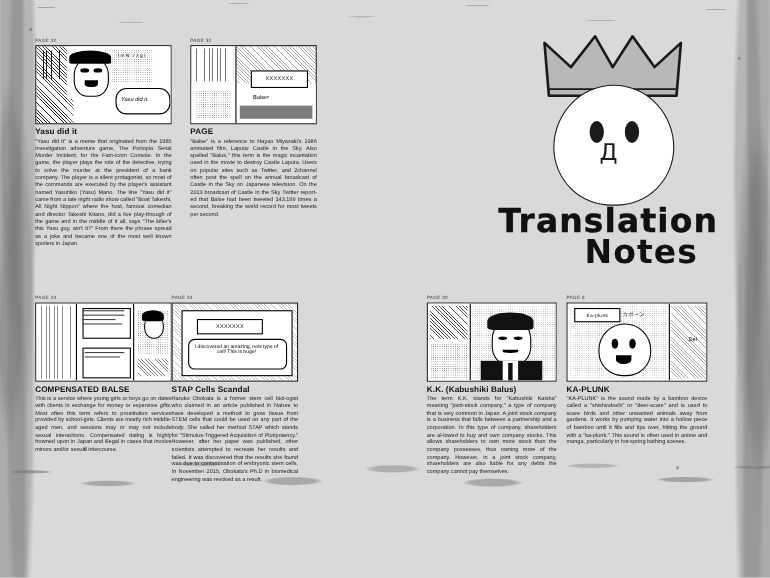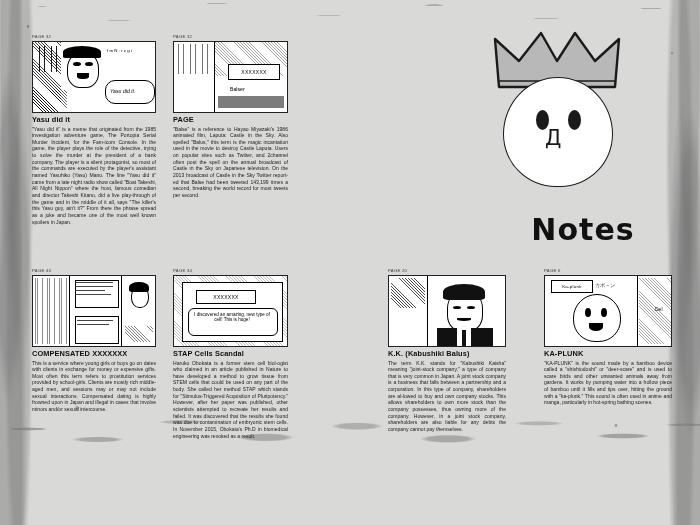--- a/index.html
+++ b/index.html
@@ -242,20 +242,21 @@
         <path d="M6 56 L2 8 L26 30 L48 2 L64 30 L82 2 L102 30 L126 8 L122 56 Z" fill="#b8b8b8" stroke="#1a1a1a" stroke-width="2.4" stroke-linejoin="round"></path>
         <path d="M6 50 L122 50" stroke="#1a1a1a" stroke-width="1.6" fill="none"></path>
       </svg>
     </div>
     <div class="blob"></div>
   </div>
   <div class="eye left" style="position:absolute; left:536px; top:110px;"></div>
   <div class="eye right" style="position:absolute; left:568px; top:110px;"></div>
   <div style="position:absolute; left:545px; top:128px; font-size:21px; font-family:'DejaVu Sans',sans-serif; color:#1a1a1a; line-height:1;">Д</div>
 
+  <div class="title-main">Translation</div>
   <div class="title-sub">Notes</div>
 
   <div class="entry" style="left:32px; top:268px; width:124px;">
     <div class="page-num">PAGE 43</div>
     <div class="panel" style="height:70px;">
       <div class="ph" style="left:0; top:0; width:124px; height:70px; background:#fff;"></div>
       <div class="ph" style="left:36px; top:0; width:.7px; height:70px; background:#000;"></div>
       <div class="ph" style="left:88px; top:0; width:.7px; height:70px; background:#000;"></div>
       <div class="ph hatch-v" style="left:2px; top:2px; width:32px; height:66px; opacity:.45;"></div>
       <div class="ph" style="left:42px; top:4px; width:42px; height:26px; background:#fff; border:.7px solid #000;"></div>
@@ -264,25 +265,25 @@
       <div class="ph" style="left:42px; top:14px; width:30px; height:1px; background:#444;"></div>
       <div class="ph" style="left:42px; top:18px; width:36px; height:1px; background:#444;"></div>
       <div class="ph screentone" style="left:92px; top:6px; width:28px; height:40px; opacity:.6;"></div>
       <div class="ph" style="left:98px; top:10px; width:16px; height:20px; background:#fff; border:.7px solid #000; border-radius:45%;"></div>
       <div class="ph" style="left:96px; top:6px; width:20px; height:10px; background:#000; border-radius:50% 50% 20% 20%;"></div>
       <div class="ph" style="left:42px; top:40px; width:42px; height:26px; background:#fff; border:.7px solid #000;"></div>
       <div class="ph" style="left:44px; top:44px; width:36px; height:1px; background:#444;"></div>
       <div class="ph" style="left:44px; top:48px; width:32px; height:1px; background:#444;"></div>
       <div class="ph hatch" style="left:92px; top:50px; width:28px; height:16px; opacity:.5;"></div>
     </div>
-    <div class="entry-title">COMPENSATED XXXXXXX</div>
+    <div class="entry-title">COMPENSATED BALSE</div>
     <div class="entry-body">This is a service where young girls or boys go on dates with clients in exchange for money or expensive gifts. Most often this term refers to prostitution services provided by school-girls. Clients are mostly rich middle-aged men, and sessions may or may not include sexual interactions. Compensated dating is highly frowned upon in Japan and illegal in cases that involve minors and/or sexual intercourse.</div>
   </div>
 
-  <div class="entry" style="left:173px; top:268px; width:115px;">
+  <div class="entry" style="left:156px; top:268px; width:115px;">
     <div class="page-num">PAGE 34</div>
     <div class="panel" style="height:70px;">
       <div class="ph hatch" style="left:0; top:0; width:115px; height:70px; opacity:.25;"></div>
       <div class="ph" style="left:8px; top:6px; width:99px; height:58px; background:#fff; border:.7px solid #000;"></div>
       <div class="bubble-rect" style="left:22px; top:14px; width:58px; height:12px;">XXXXXXX</div>
       <div class="ph" style="left:14px; top:32px; width:88px; height:26px; background:#fff; border:.7px solid #000; border-radius:6px;"></div>
       <div style="position:absolute; left:18px; top:36px; width:80px; font-size:4.6px; line-height:1.25; color:#000; text-align:center;">I discovered an amazing, new type of cell! This is huge!</div>
     </div>
     <div class="entry-title">STAP Cells Scandal</div>
     <div class="entry-body">Haruko Obokata is a former stem cell biol-ogist who claimed in an article published in Nature to have developed a method to grow tissue from STEM cells that could be used on any part of the body. She called her method STAP which stands for "Stimulus-Triggered Acquisition of Pluripotency." However, after her paper was published, other scientists attempted to recreate her results and failed. It was discovered that the results she found was due to contamination of embryonic stem cells. In November 2015, Obokata's Ph.D in biomedical engineering was revoked as a result.</div>
@@ -303,21 +304,21 @@
       <div class="ph" style="left:78px; top:30px; width:8px; height:3px; background:#000; border-radius:50%;"></div>
       <div class="ph" style="left:68px; top:42px; width:14px; height:3px; background:#000; border-radius:0 0 50% 50%;"></div>
       <div class="ph" style="left:48px; top:52px; width:56px; height:18px; background:#111;"></div>
       <div class="ph" style="left:68px; top:52px; width:14px; height:18px; background:#fff;"></div>
       <div class="ph" style="left:73px; top:54px; width:4px; height:16px; background:#111;"></div>
     </div>
     <div class="entry-title">K.K. (Kabushiki Balus)</div>
     <div class="entry-body">The term K.K. stands for "Kabushiki Kaisha" meaning "joint-stock company," a type of company that is very common in Japan. A joint stock company is a business that falls between a partnership and a corporation. In this type of company, shareholders are al-lowed to buy and own company stocks. This allows shareholders to own more stock than the company possesses, thus owning more of the company. However, in a joint stock company, shareholders are also liable for any debts the company cannot pay themselves.</div>
   </div>
 
-  <div class="entry" style="left:544px; top:268px; width:128px;">
+  <div class="entry" style="left:515px; top:268px; width:128px;">
     <div class="page-num">PAGE 6</div>
     <div class="panel" style="height:70px;">
       <div class="ph" style="left:0; top:0; width:128px; height:70px; background:#fff;"></div>
       <div class="ph" style="left:92px; top:0; width:.7px; height:70px; background:#000;"></div>
       <div class="ph screentone" style="left:2px; top:2px; width:88px; height:66px; opacity:.35;"></div>
       <div class="ph" style="left:28px; top:18px; width:46px; height:46px; background:#fff; border:1px solid #000; border-radius:50% 50% 46% 46%;"></div>
       <div class="ph" style="left:40px; top:32px; width:6px; height:9px; background:#000; border-radius:50%;"></div>
       <div class="ph" style="left:56px; top:32px; width:6px; height:9px; background:#000; border-radius:50%;"></div>
       <div class="ph" style="left:44px; top:47px; width:14px; height:8px; background:#000; border-radius:0 0 50% 50%;"></div>
       <div class="bubble-rect" style="left:6px; top:4px; width:40px; height:11px; font-size:4.4px;">Ka-plunk</div>

